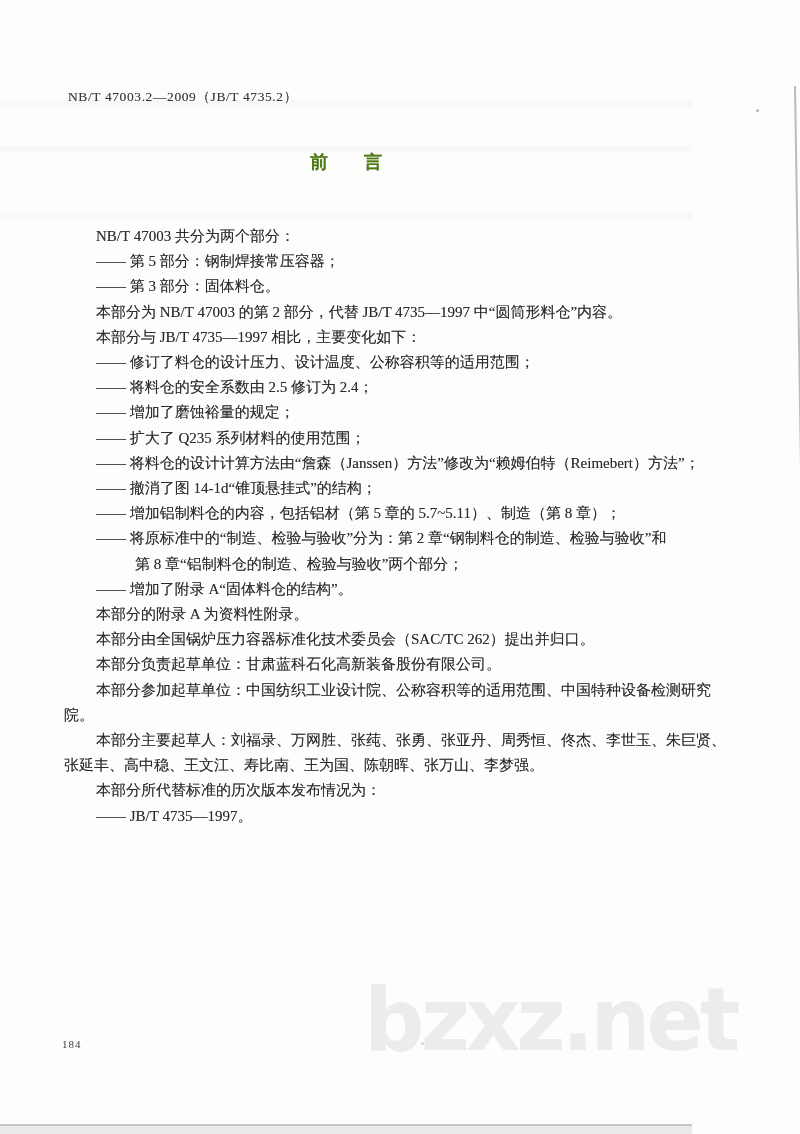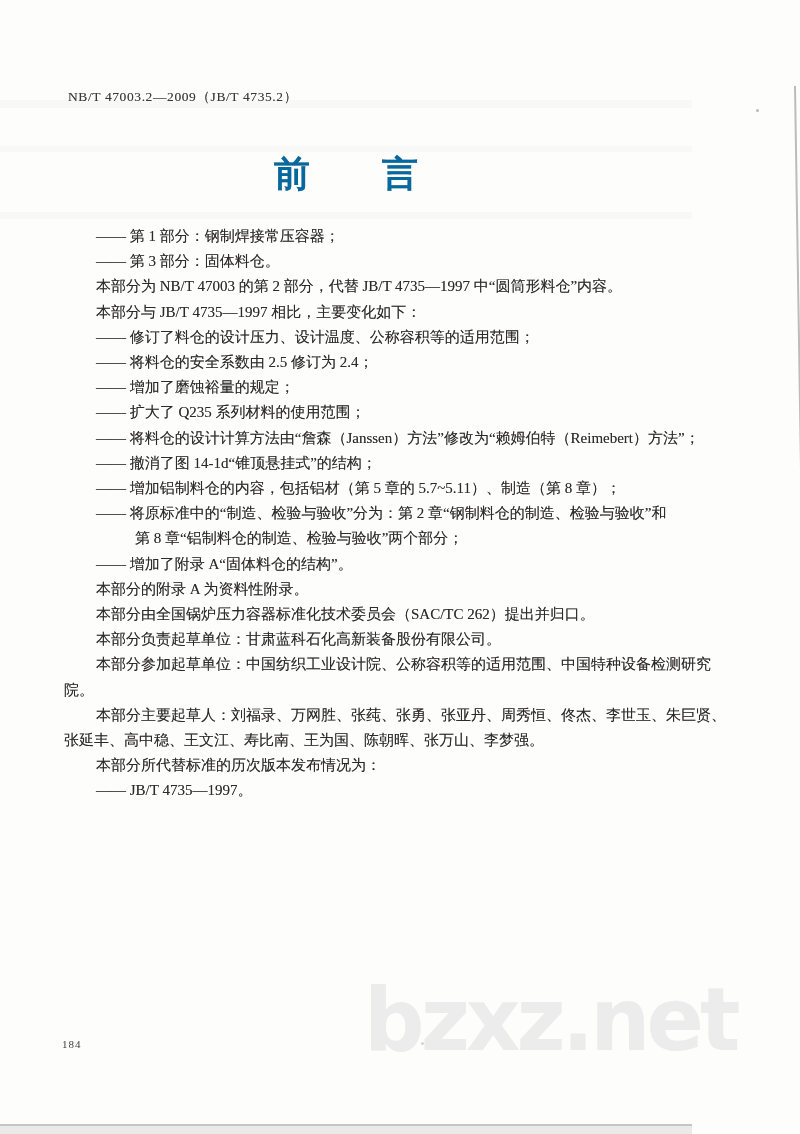--- a/index.html
+++ b/index.html
@@ -26,21 +26,21 @@
   .band3{top:212px;height:7px;}
 
   .std-number{
     position:absolute;left:68px;top:88px;
     font-size:13.5px;letter-spacing:.6px;color:#3a3a38;
     white-space:nowrap;
     text-shadow:0 0 .4px rgba(0,0,0,.35);
   }
   .doc-title{
     position:absolute;left:0;top:150px;width:100%;
-    text-align:center;font-size:36px;font-weight:bold;color:#0369a1;
+    text-align:center;font-size:18px;font-weight:bold;color:#4d7c0f;
     text-shadow:0 0 .5px rgba(0,0,0,.4);
     white-space:pre;
   }
   .doc-body{
     position:absolute;left:64px;top:224px;width:712px;
     font-size:15px;line-height:25.2px;
     text-shadow:0 0 .45px rgba(0,0,0,.4);
   }
   .ln{white-space:nowrap;padding-left:32px;}
   .ln.flush{padding-left:0;}
@@ -82,21 +82,22 @@
 
   <div class="scan-band band1"></div>
   <div class="scan-band band2"></div>
   <div class="scan-band band3"></div>
 
   <div class="std-number">NB/T 47003.2—2009（JB/T 4735.2）</div>
 
   <div class="doc-title">前　　言</div>
 
   <div class="doc-body">
-    <div class="ln">—— 第 1 部分：钢制焊接常压容器；</div>
+    <div class="ln">NB/T 47003 共分为两个部分：</div>
+    <div class="ln">—— 第 5 部分：钢制焊接常压容器；</div>
     <div class="ln">—— 第 3 部分：固体料仓。</div>
     <div class="ln">本部分为 NB/T 47003 的第 2 部分，代替 JB/T 4735—1997 中“圆筒形料仓”内容。</div>
     <div class="ln">本部分与 JB/T 4735—1997 相比，主要变化如下：</div>
     <div class="ln">—— 修订了料仓的设计压力、设计温度、公称容积等的适用范围；</div>
     <div class="ln">—— 将料仓的安全系数由 2.5 修订为 2.4；</div>
     <div class="ln">—— 增加了磨蚀裕量的规定；</div>
     <div class="ln">—— 扩大了 Q235 系列材料的使用范围；</div>
     <div class="ln">—— 将料仓的设计计算方法由“詹森（Janssen）方法”修改为“赖姆伯特（Reimebert）方法”；</div>
     <div class="ln">—— 撤消了图 14-1d“锥顶悬挂式”的结构；</div>
     <div class="ln">—— 增加铝制料仓的内容，包括铝材（第 5 章的 5.7~5.11）、制造（第 8 章）；</div>

